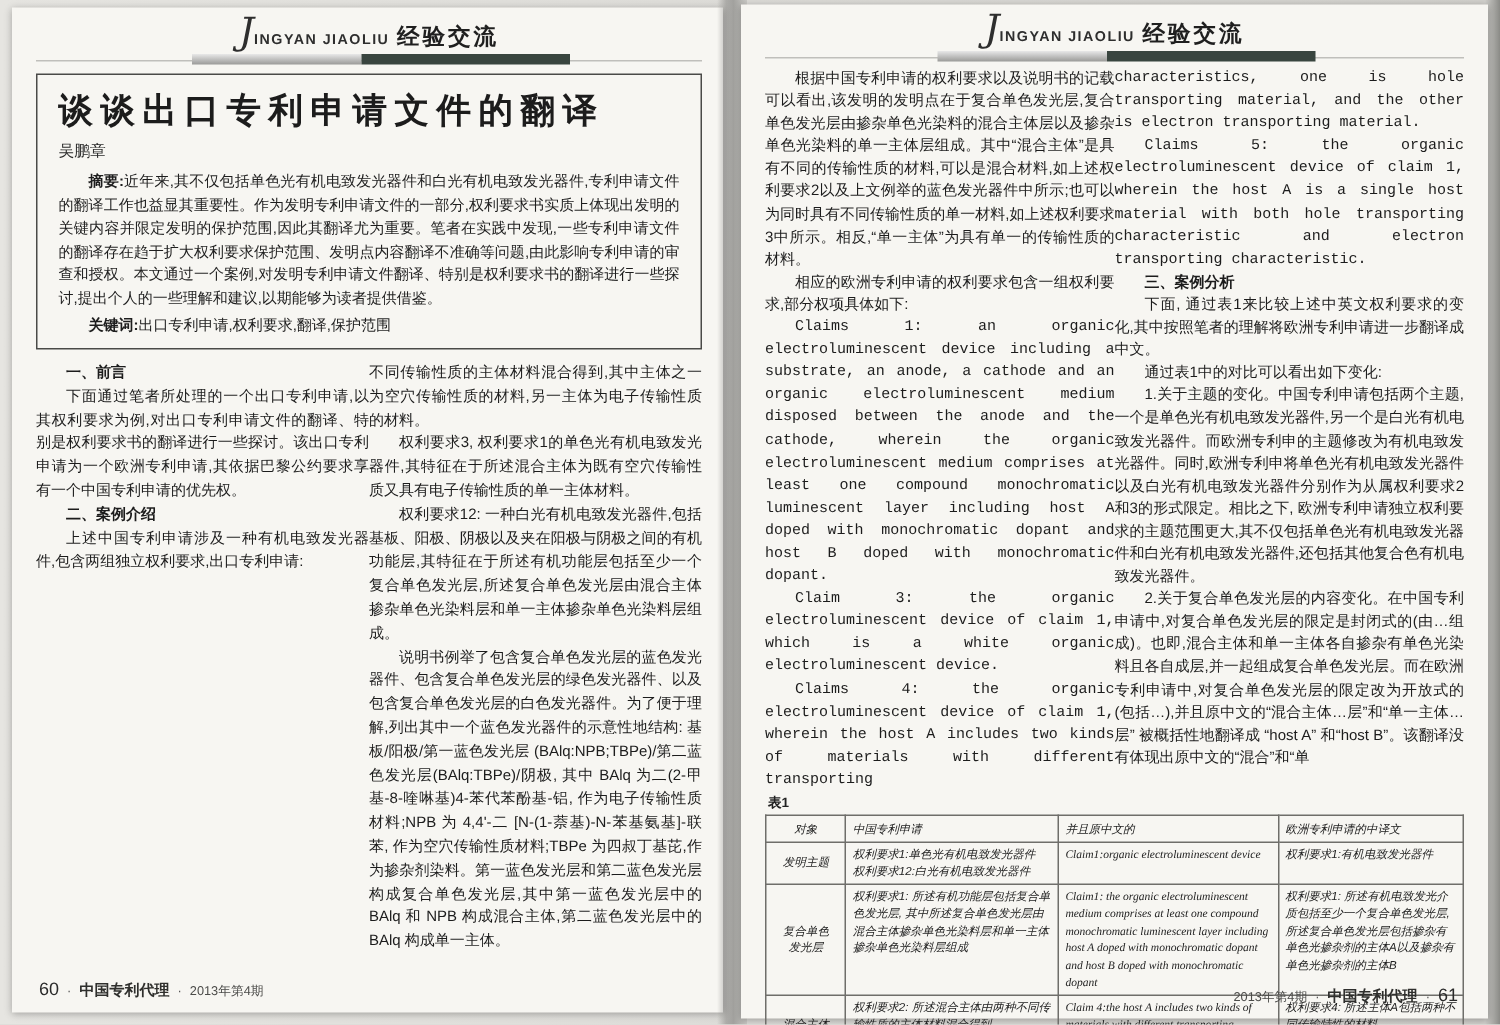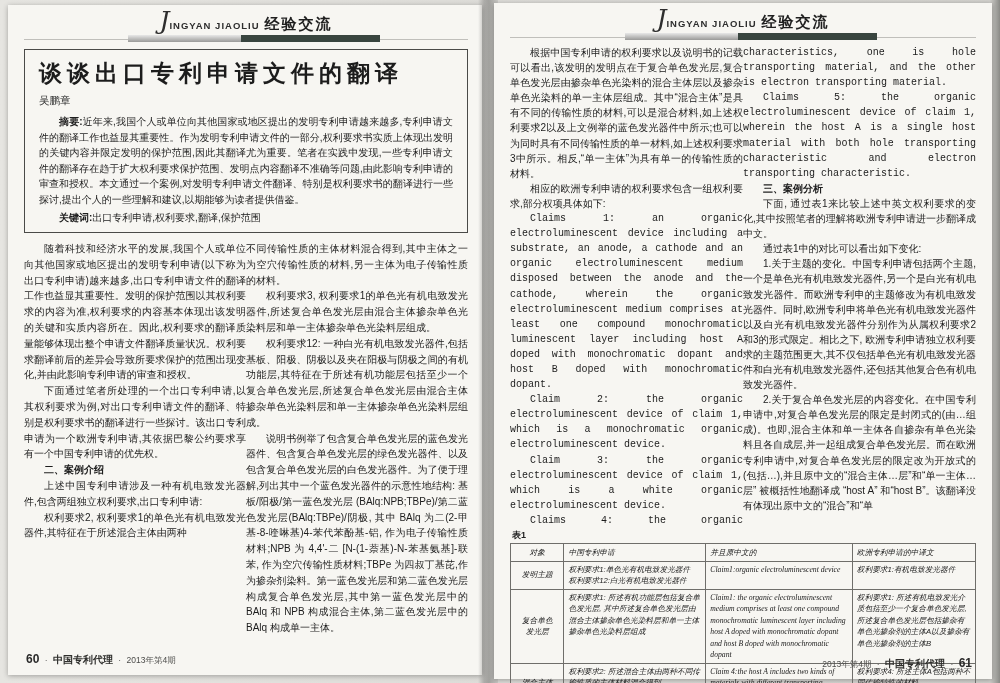--- a/index.html
+++ b/index.html
@@ -60,21 +60,21 @@
   table.cmp th { padding:2.5px 4px; }
   table.cmp .c0 { width:11.5%; text-align:center; vertical-align:middle; }
   table.cmp .c1 { width:30.5%; }
   table.cmp .c2 { width:31.5%; }
   table.cmp .c3 { width:26.5%; }
   table.cmp td.en-cell { font-family:"Liberation Serif", serif; }
   
   .footer { position:absolute; bottom:8px; font-size:8.5px; color:#4c4c4a; white-space:nowrap; }
   .footer-left  { left:18px; }
   .footer-right { right:20px; }
-  .footer .pagenum { font-size:12px; font-weight:700; color:#2a2a2a; }
+  .footer .pagenum { font-size:12px; font-weight:400; color:#2a2a2a; }
   .footer .journal { font-size:10px; font-weight:700; color:#2f2f2d; }
   .footer .sep { margin:0 3px; color:#555; }
 </style>
 </head>
 <body>
 
 <div class="canvas">
 
   <div class="page page-left">
     <div class="page-header">
@@ -84,35 +84,34 @@
       <div class="header-bar">
         <span class="bar-light"></span>
         <span class="bar-dark"></span>
       </div>
       <div class="header-rule"></div>
     </div>
 
     <div class="title-box">
       <h1 class="article-title">谈谈出口专利申请文件的翻译</h1>
       <div class="article-author">吴鹏章</div>
-      <p class="abstract"><b>摘要:</b><span>近年来,我国个人或单位向其他国家或地区提出的发明专利申请越来越多,专利申请文件的翻译工作也益显其重要性。作为发明专利申请文件的一部分,权利要求书实质上体现出发明的关键内容并限定发明的保护范围,因此其翻译尤为重要。笔者在实践中发现,一些专利申请文件的翻译存在趋于扩大权利要求保护范围、发明点内容翻译不准确等问题,由此影响专利申请的审查和授权。本文通过一个案例,对发明专利申请文件翻译、特别是权利要求书的翻译进行一些探讨,提出个人的一些理解和建议,以期能够为读者提供借鉴。</span></p>
+      <p class="abstract"><b>摘要:</b><span>近年来,其不仅包括单色光有机电致发光器件和白光有机电致发光器件,专利申请文件的翻译工作也益显其重要性。作为发明专利申请文件的一部分,权利要求书实质上体现出发明的关键内容并限定发明的保护范围,因此其翻译尤为重要。笔者在实践中发现,一些专利申请文件的翻译存在趋于扩大权利要求保护范围、发明点内容翻译不准确等问题,由此影响专利申请的审查和授权。本文通过一个案例,对发明专利申请文件翻译、特别是权利要求书的翻译进行一些探讨,提出个人的一些理解和建议,以期能够为读者提供借鉴。</span></p>
       <p class="keywords"><b>关键词:</b><span>出口专利申请,权利要求,翻译,保护范围</span></p>
     </div>
 
     <div class="columns">
       <div class="col">
-          <p class="para">随着科技和经济水平的发展,我国个人或单位向其他国家或地区提出的发明专利申请(以下称为出口专利申请)越来越多,出口专利申请文件的翻译工作也益显其重要性。发明的保护范围以其权利要求的内容为准,权利要求的内容基本体现出该发明的关键和实质内容所在。因此,权利要求的翻译质量能够体现出整个申请文件翻译质量状况。权利要求翻译前后的差异会导致所要求保护的范围出现变化,并由此影响专利申请的审查和授权。</p>
+          <p class="para para-head">一、前言</p>
           <p class="para">下面通过笔者所处理的一个出口专利申请,以其权利要求为例,对出口专利申请文件的翻译、特别是权利要求书的翻译进行一些探讨。该出口专利申请为一个欧洲专利申请,其依据巴黎公约要求享有一个中国专利申请的优先权。</p>
           <p class="para para-head">二、案例介绍</p>
           <p class="para">上述中国专利申请涉及一种有机电致发光器件,包含两组独立权利要求,出口专利申请:</p>
-          <p class="para">权利要求2, 权利要求1的单色光有机电致发光器件,其特征在于所述混合主体由两种</p>
         </div>
       <div class="col">
           <p class="para no-indent">不同传输性质的主体材料混合得到,其中主体之一为空穴传输性质的材料,另一主体为电子传输性质的材料。</p>
-          <p class="para">权利要求3, 权利要求1的单色光有机电致发光器件,所述复合单色发光层由混合主体掺杂单色光染料层和单一主体掺杂单色光染料层组成。</p>
+          <p class="para">权利要求3, 权利要求1的单色光有机电致发光器件,其特征在于所述混合主体为既有空穴传输性质又具有电子传输性质的单一主体材料。</p>
           <p class="para">权利要求12: 一种白光有机电致发光器件,包括基板、阳极、阴极以及夹在阳极与阴极之间的有机功能层,其特征在于所述有机功能层包括至少一个复合单色发光层,所述复合单色发光层由混合主体掺杂单色光染料层和单一主体掺杂单色光染料层组成。</p>
           <p class="para">说明书例举了包含复合单色发光层的蓝色发光器件、包含复合单色发光层的绿色发光器件、以及包含复合单色发光层的白色发光器件。为了便于理解,列出其中一个蓝色发光器件的示意性地结构: 基板/阳极/第一蓝色发光层 (BAlq:NPB;TBPe)/第二蓝色发光层(BAlq:TBPe)/阴极, 其中 BAlq 为二(2-甲基-8-喹啉基)4-苯代苯酚基-铝, 作为电子传输性质材料;NPB 为 4,4'-二 [N-(1-萘基)-N-苯基氨基]-联苯, 作为空穴传输性质材料;TBPe 为四叔丁基芘,作为掺杂剂染料。第一蓝色发光层和第二蓝色发光层构成复合单色发光层,其中第一蓝色发光层中的 BAlq 和 NPB 构成混合主体,第二蓝色发光层中的 BAlq 构成单一主体。</p>
         </div>
     </div>
 
     <div class="footer footer-left">
       <span class="pagenum">60</span>
       <span class="sep">·</span>
       <span class="journal">中国专利代理</span>
       <span class="sep">·</span>
@@ -132,21 +131,20 @@
         <span class="bar-dark"></span>
       </div>
       <div class="header-rule"></div>
     </div>
 
     <div class="columns">
       <div class="col">
           <p class="para">根据中国专利申请的权利要求以及说明书的记载可以看出,该发明的发明点在于复合单色发光层,复合单色发光层由掺杂单色光染料的混合主体层以及掺杂单色光染料的单一主体层组成。其中“混合主体”是具有不同的传输性质的材料,可以是混合材料,如上述权利要求2以及上文例举的蓝色发光器件中所示;也可以为同时具有不同传输性质的单一材料,如上述权利要求3中所示。相反,“单一主体”为具有单一的传输性质的材料。</p>
           <p class="para">相应的欧洲专利申请的权利要求包含一组权利要求,部分权项具体如下:</p>
           <p class="para en">Claims 1: an organic electroluminescent device including a substrate, an anode, a cathode and an organic electroluminescent medium disposed between the anode and the cathode, wherein the organic electroluminescent medium comprises at least one compound monochromatic luminescent layer including host A doped with monochromatic dopant and host B doped with monochromatic dopant.</p>
-          <p class="para en">Claim 2: the organic electroluminescent device of claim 1, which is a monochromatic organic electroluminescent device.</p>
           <p class="para en">Claim 3: the organic electroluminescent device of claim 1, which is a white organic electroluminescent device.</p>
           <p class="para en">Claims 4: the organic electroluminescent device of claim 1, wherein the host A includes two kinds of materials with different transporting</p>
         </div>
       <div class="col">
           <p class="para no-indent en">characteristics, one is hole transporting material, and the other is electron transporting material.</p>
           <p class="para en">Claims 5: the organic electroluminescent device of claim 1, wherein the host A is a single host material with both hole transporting characteristic and electron transporting characteristic.</p>
           <p class="para para-head">三、案例分析</p>
           <p class="para">下面, 通过表1来比较上述中英文权利要求的变化,其中按照笔者的理解将欧洲专利申请进一步翻译成中文。</p>
           <p class="para">通过表1中的对比可以看出如下变化:</p>
           <p class="para">1.关于主题的变化。中国专利申请包括两个主题, 一个是单色光有机电致发光器件,另一个是白光有机电致发光器件。而欧洲专利申的主题修改为有机电致发光器件。同时,欧洲专利申将单色光有机电致发光器件以及白光有机电致发光器件分别作为从属权利要求2和3的形式限定。相比之下, 欧洲专利申请独立权利要求的主题范围更大,其不仅包括单色光有机电致发光器件和白光有机电致发光器件,还包括其他复合色有机电致发光器件。</p>

